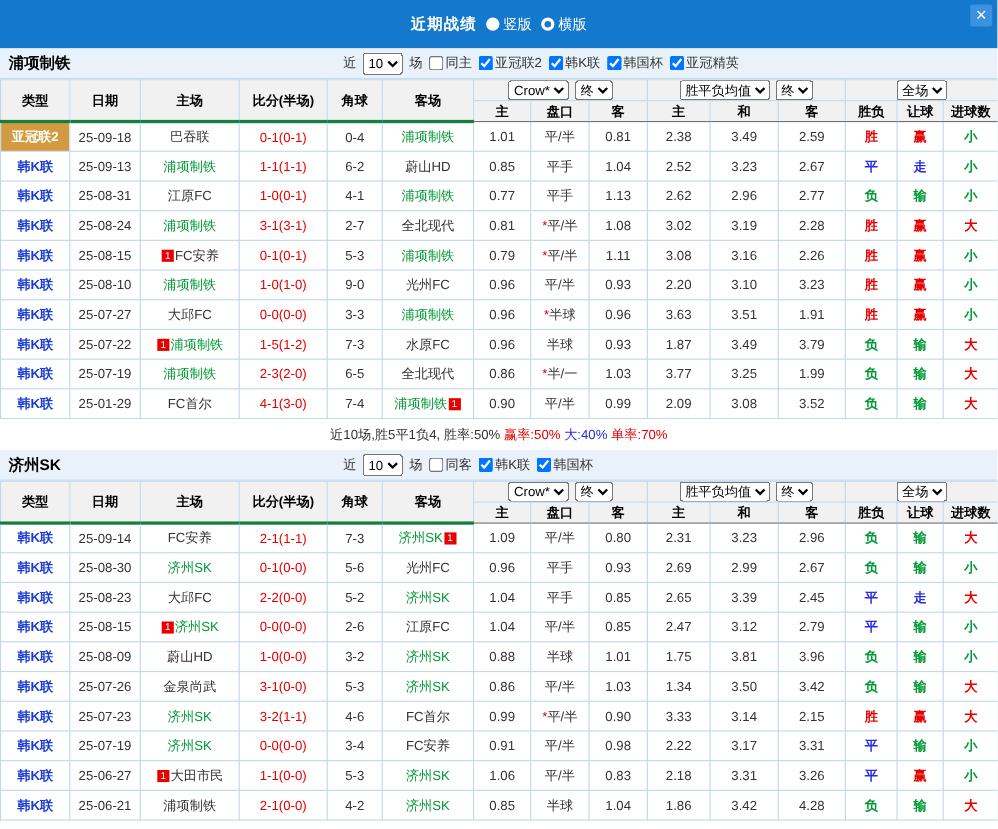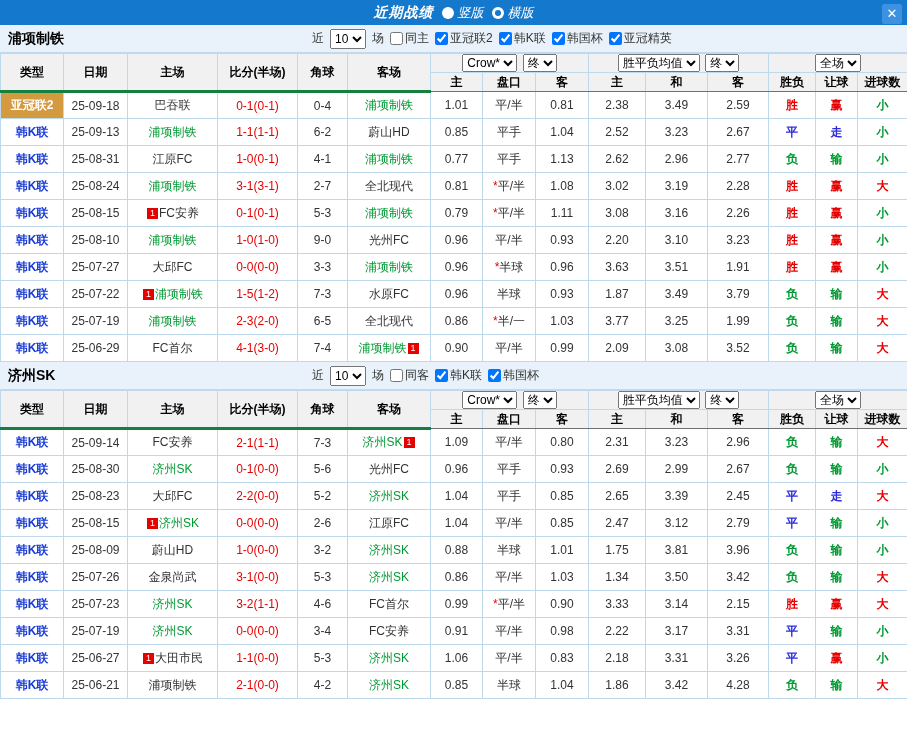--- a/index.html
+++ b/index.html
@@ -1,21 +1,21 @@
 <!DOCTYPE html>
 <html><head>
 <meta charset="utf-8">
 <style>
   * { box-sizing: border-box; }
   html,body { margin:0; padding:0; }
   body { font-family:"Liberation Sans","DejaVu Sans",sans-serif; background:#fff; }
   .app { width:907px; height:754px; overflow:hidden; background:#fff; }
 
   
-  .topbar { height:25px; background:#1478cc; position:relative; display:flex; align-items:center; justify-content:center; gap:8px; color:#fff; font-size:13px;font-style:italic; }
+  .topbar { height:44px; background:#1478cc; position:relative; display:flex; align-items:center; justify-content:center; gap:8px; color:#fff; font-size:13px; }
   .topbar .title { font-weight:bold; font-size:14px; letter-spacing:1px; }
   .radio-opt { display:inline-flex; align-items:center; gap:4px; cursor:pointer; }
   .radio { width:12px; height:12px; border-radius:50%; background:#fff; display:inline-flex; align-items:center; justify-content:center; }
   .radio.sel::after { content:''; width:6px; height:6px; border-radius:50%; background:#1478cc; }
   .close-btn { position:absolute; right:5px; top:4px; width:20px; height:20px; line-height:20px; text-align:center; background:#3c92e0; color:#fff; font-size:13px; font-weight:bold; cursor:pointer; border-radius:2px; }
 
   
   .section-bar { height:28px; background:#e9f2fa; border-bottom:1px solid #c3d9ec; position:relative; display:flex; align-items:center; font-size:12px; color:#333; }
   .team-name { font-weight:bold; font-size:14px; color:#000; margin-left:8px; }
   .filter-controls { position:absolute; left:312px; display:flex; align-items:center; gap:6px; white-space:nowrap; }
@@ -278,38 +278,39 @@
             <td>1.03</td>
             <td>3.77</td>
             <td>3.25</td>
             <td>1.99</td>
             <td class="t-g">负</td>
             <td class="t-g">输</td>
             <td class="t-r">大</td>
           </tr>
           <tr>
             <td class="c-league">韩K联</td>
-            <td class="c-date">25-06-29</td>
+            <td class="c-date">25-01-29</td>
             <td><span>FC首尔</span></td>
             <td class="c-score">4-1(3-0)</td>
             <td>7-4</td>
             <td><span class="team-focus">浦项制铁</span><span class="rc">1</span></td>
             <td>0.90</td>
             <td>平/半</td>
             <td>0.99</td>
             <td>2.09</td>
             <td>3.08</td>
             <td>3.52</td>
             <td class="t-g">负</td>
             <td class="t-g">输</td>
             <td class="t-r">大</td>
           </tr>
         </tbody>
     </table>
 
+    <div class="summary"><span class="s-k">近10场,胜5平1负4, 胜率:50% </span><span class="s-r">赢率:50% </span><span class="s-b">大:40% </span><span class="s-r">单率:70%</span></div>
   </div>
 
   <div>
     <div class="section-bar">
       <span class="team-name">济州SK</span>
       <span class="filter-controls">
         <span>近</span>
         <select><option>10</option></select>
         <span>场</span>
         <span style="display:inline-flex;gap:6px;align-items:flex-end;">

